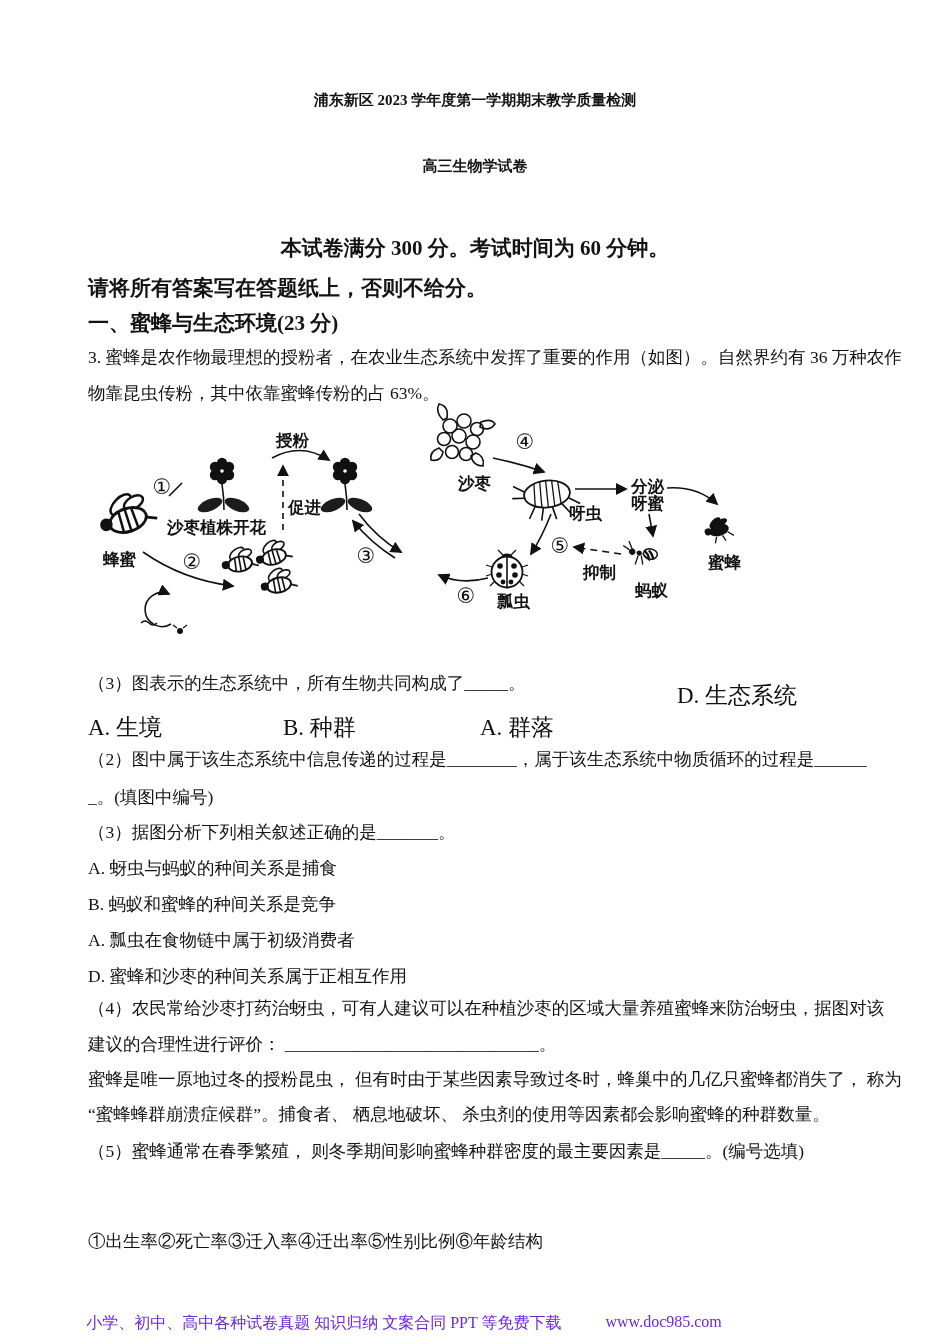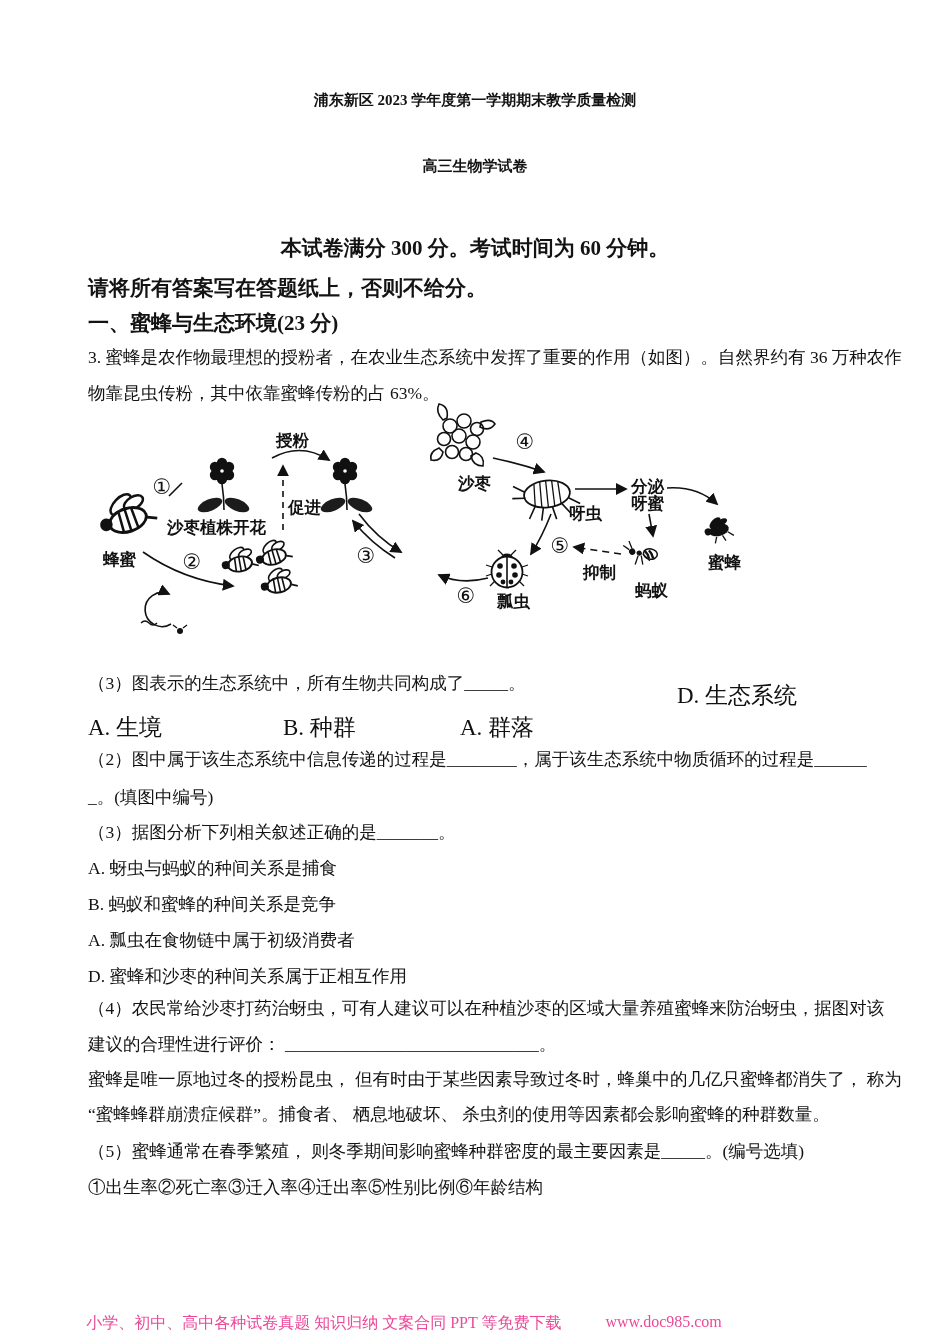--- a/index.html
+++ b/index.html
@@ -20,21 +20,21 @@
     color:#131313;
   }
   .center{left:0;width:950px;text-align:center;}
   .b{font-weight:bold;}
   .title{font-size:15px;}
   .h18{font-size:21px;}
   .opt-span{position:absolute;font-size:23px;white-space:nowrap;}
   .footer{
     position:absolute;top:1313px;left:0;width:808px;
     display:flex;justify-content:center;gap:44px;
-    font-size:16px;color:#ec4899;
+    font-size:16px;color:#6d28d9;
   }
   svg text{
     font-family:"Liberation Serif","DejaVu Serif",serif;
     font-weight:600;
     font-size:16.5px;
     fill:#111;
   }
   svg text.num{
     font-family:"DejaVu Sans",sans-serif;
     font-weight:400;
@@ -206,39 +206,39 @@
     <text x="414" y="205">瓢虫</text>
 
     <path d="M 405,176 Q 378,183 357,174" class="st" marker-start="url(#ah)" transform="rotate(180 381 175) translate(0,0)" visibility="hidden"></path>
     <path d="M 405,176 Q 378,183 356,173" class="st" marker-end="url(#ah)"></path>
     <text class="num" x="383" y="201" text-anchor="middle">⑥</text>
   </svg>
 
   <div class="line" style="top:673px">（3）图表示的生态系统中，所有生物共同构成了_____。</div>
   <span class="opt-span" style="left:88px;top:712px">A. 生境</span>
   <span class="opt-span" style="left:283px;top:712px">B. 种群</span>
-  <span class="opt-span" style="left:460px;top:712px">A. 群落</span>
+  <span class="opt-span" style="left:480px;top:712px">A. 群落</span>
   <span class="opt-span" style="left:677px;top:680px">D. 生态系统</span>
 
   <div class="line" style="top:749px">（2）图中属于该生态系统中信息传递的过程是________，属于该生态系统中物质循环的过程是______</div>
   <div class="line" style="top:787px">_。(填图中编号)</div>
 
   <div class="line" style="top:822px">（3）据图分析下列相关叙述正确的是_______。</div>
   <div class="line" style="top:858px">A. 蚜虫与蚂蚁的种间关系是捕食</div>
   <div class="line" style="top:894px">B. 蚂蚁和蜜蜂的种间关系是竞争</div>
   <div class="line" style="top:930px">A. 瓢虫在食物链中属于初级消费者</div>
   <div class="line" style="top:966px">D. 蜜蜂和沙枣的种间关系属于正相互作用</div>
 
   <div class="line" style="top:998px">（4）农民常给沙枣打药治蚜虫，可有人建议可以在种植沙枣的区域大量养殖蜜蜂来防治蚜虫，据图对该</div>
   <div class="line" style="top:1034px">建议的合理性进行评价： _____________________________。</div>
 
   <div class="line" style="top:1069px">蜜蜂是唯一原地过冬的授粉昆虫， 但有时由于某些因素导致过冬时，蜂巢中的几亿只蜜蜂都消失了， 称为</div>
   <div class="line" style="top:1104px">“蜜蜂蜂群崩溃症候群”。捕食者、 栖息地破坏、 杀虫剂的使用等因素都会影响蜜蜂的种群数量。</div>
 
   <div class="line" style="top:1141px">（5）蜜蜂通常在春季繁殖， 则冬季期间影响蜜蜂种群密度的最主要因素是_____。(编号选填)</div>
-  <div class="line" style="top:1177px">①出生率②死亡率③迁入率④迁出率⑤性别比例⑥年龄结构</div>
+  <div class="line" style="top:1231px">①出生率②死亡率③迁入率④迁出率⑤性别比例⑥年龄结构</div>
 
   <div class="footer">
     <span>小学、初中、高中各种试卷真题 知识归纳 文案合同 PPT 等免费下载</span>
     <span>www.doc985.com</span>
   </div>
 
 </div>
 
 </body></html>

